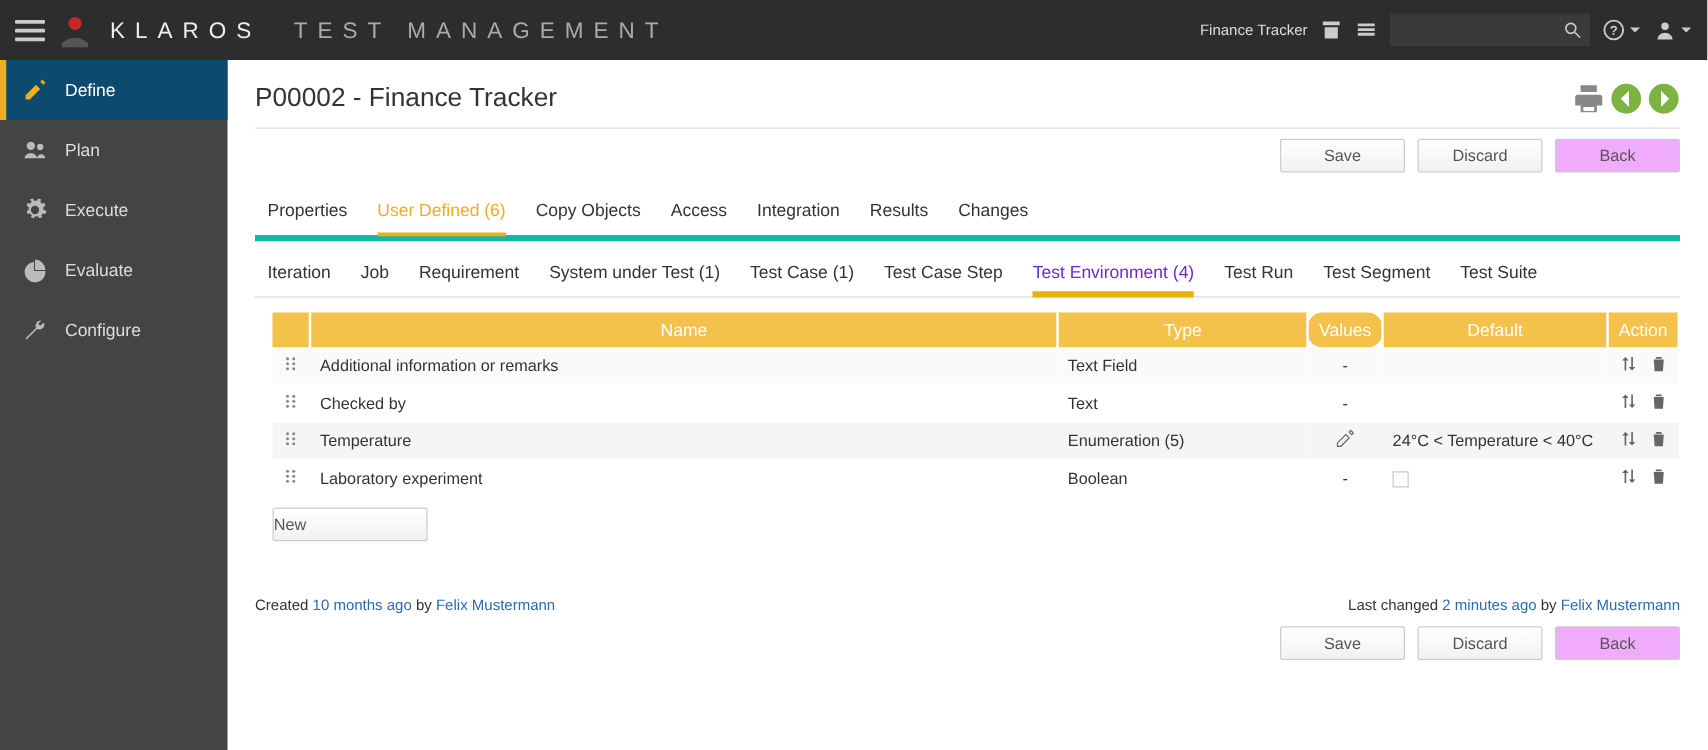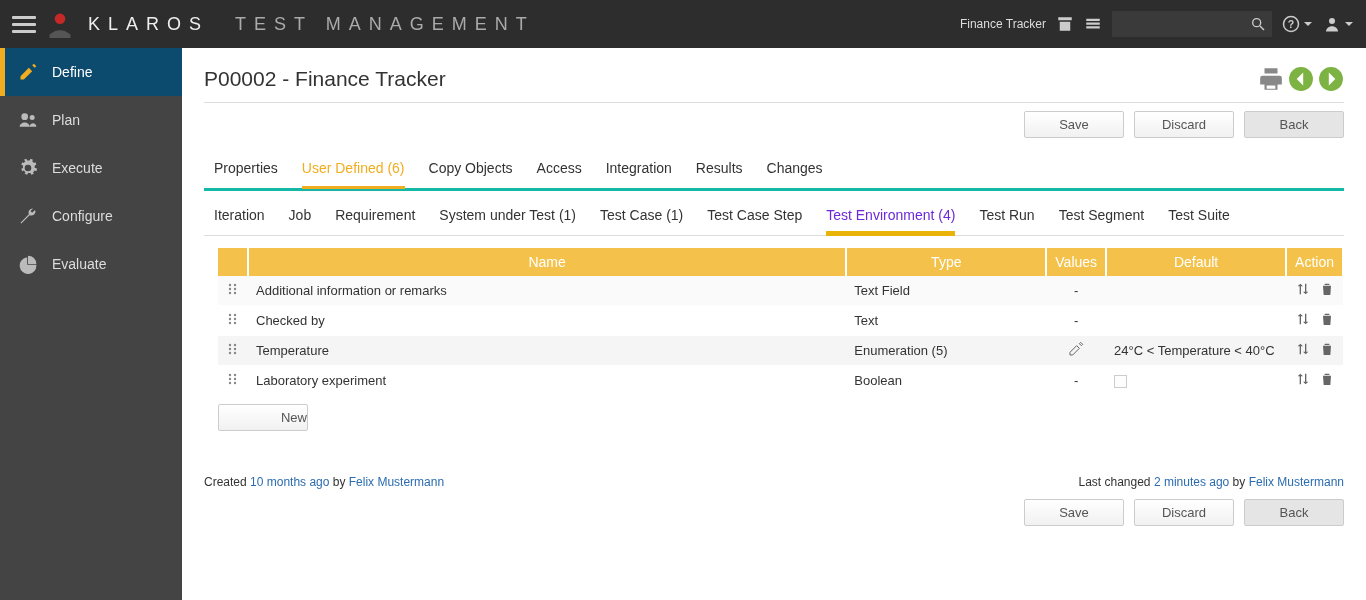--- a/index.html
+++ b/index.html
@@ -26,40 +26,40 @@
   .content { flex: 1; padding: 18px 22px; overflow: auto; }
   .page-head { display: flex; align-items: center; }
   .page-title { font-size: 21px; color: #333; font-weight: 500; }
   .head-icons { margin-left: auto; display: flex; gap: 4px; align-items: center; }
   .head-icons svg { width: 26px; height: 26px; cursor: pointer; }
   .green { fill: #7cb342; }
   .gray-ic { fill: #888; }
   .hr { height: 1px; background: #ddd; margin: 10px 0 8px 0; }
   .btn-row { display: flex; justify-content: flex-end; gap: 10px; margin-bottom: 14px; }
   .btn { border: 1px solid #ccc; background: linear-gradient(#fff,#f1f1f1); padding: 5px 3px; width: 100px; text-align: center; font-size: 13px; color: #555; cursor: pointer; border-radius: 2px; }
-  .btn.back { background: #e5e5e5; }
-  .tabs { display: flex; gap: 24px; border-bottom: 3px solid #14b8a6; padding: 0 10px; margin-bottom: 10px; }
+  .btn.back { background: #f0abfc; }
+  .tabs { display: flex; gap: 24px; border-bottom: 5px solid #14b8a6; padding: 0 10px; margin-bottom: 10px; }
   .tab { padding: 8px 0 10px 0; font-size: 14px; color: #333; cursor: pointer; }
   .tab.active { color: #f0ad1f; border-bottom: 3px solid #f0ad1f; margin-bottom: -1px; }
   .subtabs { display: flex; gap: 24px; border-bottom: 1px solid #ddd; padding: 0 10px; margin-bottom: 12px; }
   .subtab { padding: 6px 0 8px 0; font-size: 14px; color: #333; cursor: pointer; }
   .subtab.active { color: #6d28d9; border-bottom: 5px solid #eab308; margin-bottom: -1px; }
   table { width: 100%; border-collapse: collapse; margin-left: 14px; width: calc(100% - 14px); }
   thead th { background: #f4c24a; color: #fff; font-weight: 500; font-size: 14px; padding: 6px 8px; text-align: center; border-right: 2px solid #fff; }
   thead th:first-child { width: 30px; background: #f4c24a; }
   tbody td { padding: 5px 8px; font-size: 13px; color: #333; background: #fafafa; border-bottom: 1px solid #fff; }
   tbody tr.even td { background: #fff; }
   tbody tr.hover td { background: #f5f5f5; }
   .drag { width: 14px; display: inline-block; }
   .drag svg { width: 12px; height: 12px; fill: #888; }
   .act { display: flex; gap: 8px; justify-content: flex-end; }
   .act svg { width: 16px; height: 16px; fill: #666; cursor: pointer; }
   .editic svg { width: 16px; height: 16px; fill: #666; cursor: pointer; }
   .checkbox-empty { display:inline-block; width:13px; height:13px; border:1px solid #ccc; background:#fdfdfd; vertical-align:middle;}
-  .new-btn { margin-top: 8px; margin-left: 14px; border: 1px solid #ccc; background: linear-gradient(#fff,#f1f1f1); padding: 5px 0; width: 90px; text-align: right; font-size: 13px; color: #555; cursor: pointer; border-radius: 2px; }
+  .new-btn { margin-top: 8px; margin-left: 14px; border: 1px solid #ccc; background: linear-gradient(#fff,#f1f1f1); padding: 5px 0; width: 124px; text-align: left; font-size: 13px; color: #555; cursor: pointer; border-radius: 2px; }
   .footer-meta { margin-top: 44px; display: flex; justify-content: space-between; font-size: 12px; color: #333; align-items: center; }
   .footer-meta a { color: #2b6cb0; text-decoration: none; }
   .col-name { text-align:left; }
   .center { text-align:center; }
 </style>
 </head>
 <body>
 
 <div class="topbar">
   <div class="hamburger">
@@ -129,29 +129,29 @@
       <span>Plan</span>
     </div>
     <div class="side-item">
       <svg viewBox="0 0 24 24">
           <path d="M12 8a4 4 0 100 8 4 4 0 000-8zm9 4l2 1-1 3-2-1a9 9 0 01-2 2l1 2-3 1-1-2a9 9 0 01-3 0l-1 2-3-1 1-2a9 9 0 01-2-2l-2 1-1-3 2-1a9 9 0 010-3l-2-1 1-3 2 1a9 9 0 012-2L7 2l3-1 1 2a9 9 0 013 0l1-2 3 1-1 2a9 9 0 012 2l2-1 1 3-2 1a9 9 0 010 3z"></path>
         </svg>
       <span>Execute</span>
     </div>
     <div class="side-item">
       <svg viewBox="0 0 24 24">
+          <path d="M12 2v10h10A10 10 0 0012 2zM11 4A10 10 0 1022 13H11V4z"></path>
+        </svg>
+      <span>Evaluate</span>
+    </div>
+    <div class="side-item">
+      <svg viewBox="0 0 24 24">
           <path d="M21 6a5 5 0 01-7 5L4 21l-1-1L13 10a5 5 0 015-7l-3 3 2 2 3-3z"></path>
         </svg>
       <span>Configure</span>
-    </div>
-    <div class="side-item">
-      <svg viewBox="0 0 24 24">
-          <path d="M12 2v10h10A10 10 0 0012 2zM11 4A10 10 0 1022 13H11V4z"></path>
-        </svg>
-      <span>Evaluate</span>
     </div>
   </div>
 
   <div class="content">
     <div class="page-head">
       <div class="page-title">P00002 - Finance Tracker</div>
       <div class="head-icons">
         <svg class="gray-ic" viewBox="0 0 24 24">
             <path d="M6 2h12v5H6zM4 9h16a2 2 0 012 2v6h-4v5H6v-5H2v-6a2 2 0 012-2zm4 9v3h8v-3z" fill="#888"></path>
           </svg>
@@ -193,21 +193,21 @@
         <div class="subtab">Test Segment</div>
         <div class="subtab">Test Suite</div>
       </div>
 
     <table>
       <thead>
         <tr>
           <th></th>
           <th class="col-name" style="text-align:center;">Name</th>
           <th style="width:200px;">Type</th>
-          <th style="width:50px;">Values</th>
+          <th style="width:50px;border-radius:12px;">Values</th>
           <th style="width:180px;">Default</th>
           <th style="width:55px;">Action</th>
         </tr>
       </thead>
       <tbody id="tbody">
           <tr class="">
             <td class="center"><span class="drag"><svg viewBox="0 0 12 12">
                   <circle cx="3" cy="2" r="1.2"></circle>
                   <circle cx="8" cy="2" r="1.2"></circle>
                   <circle cx="3" cy="6" r="1.2"></circle>

